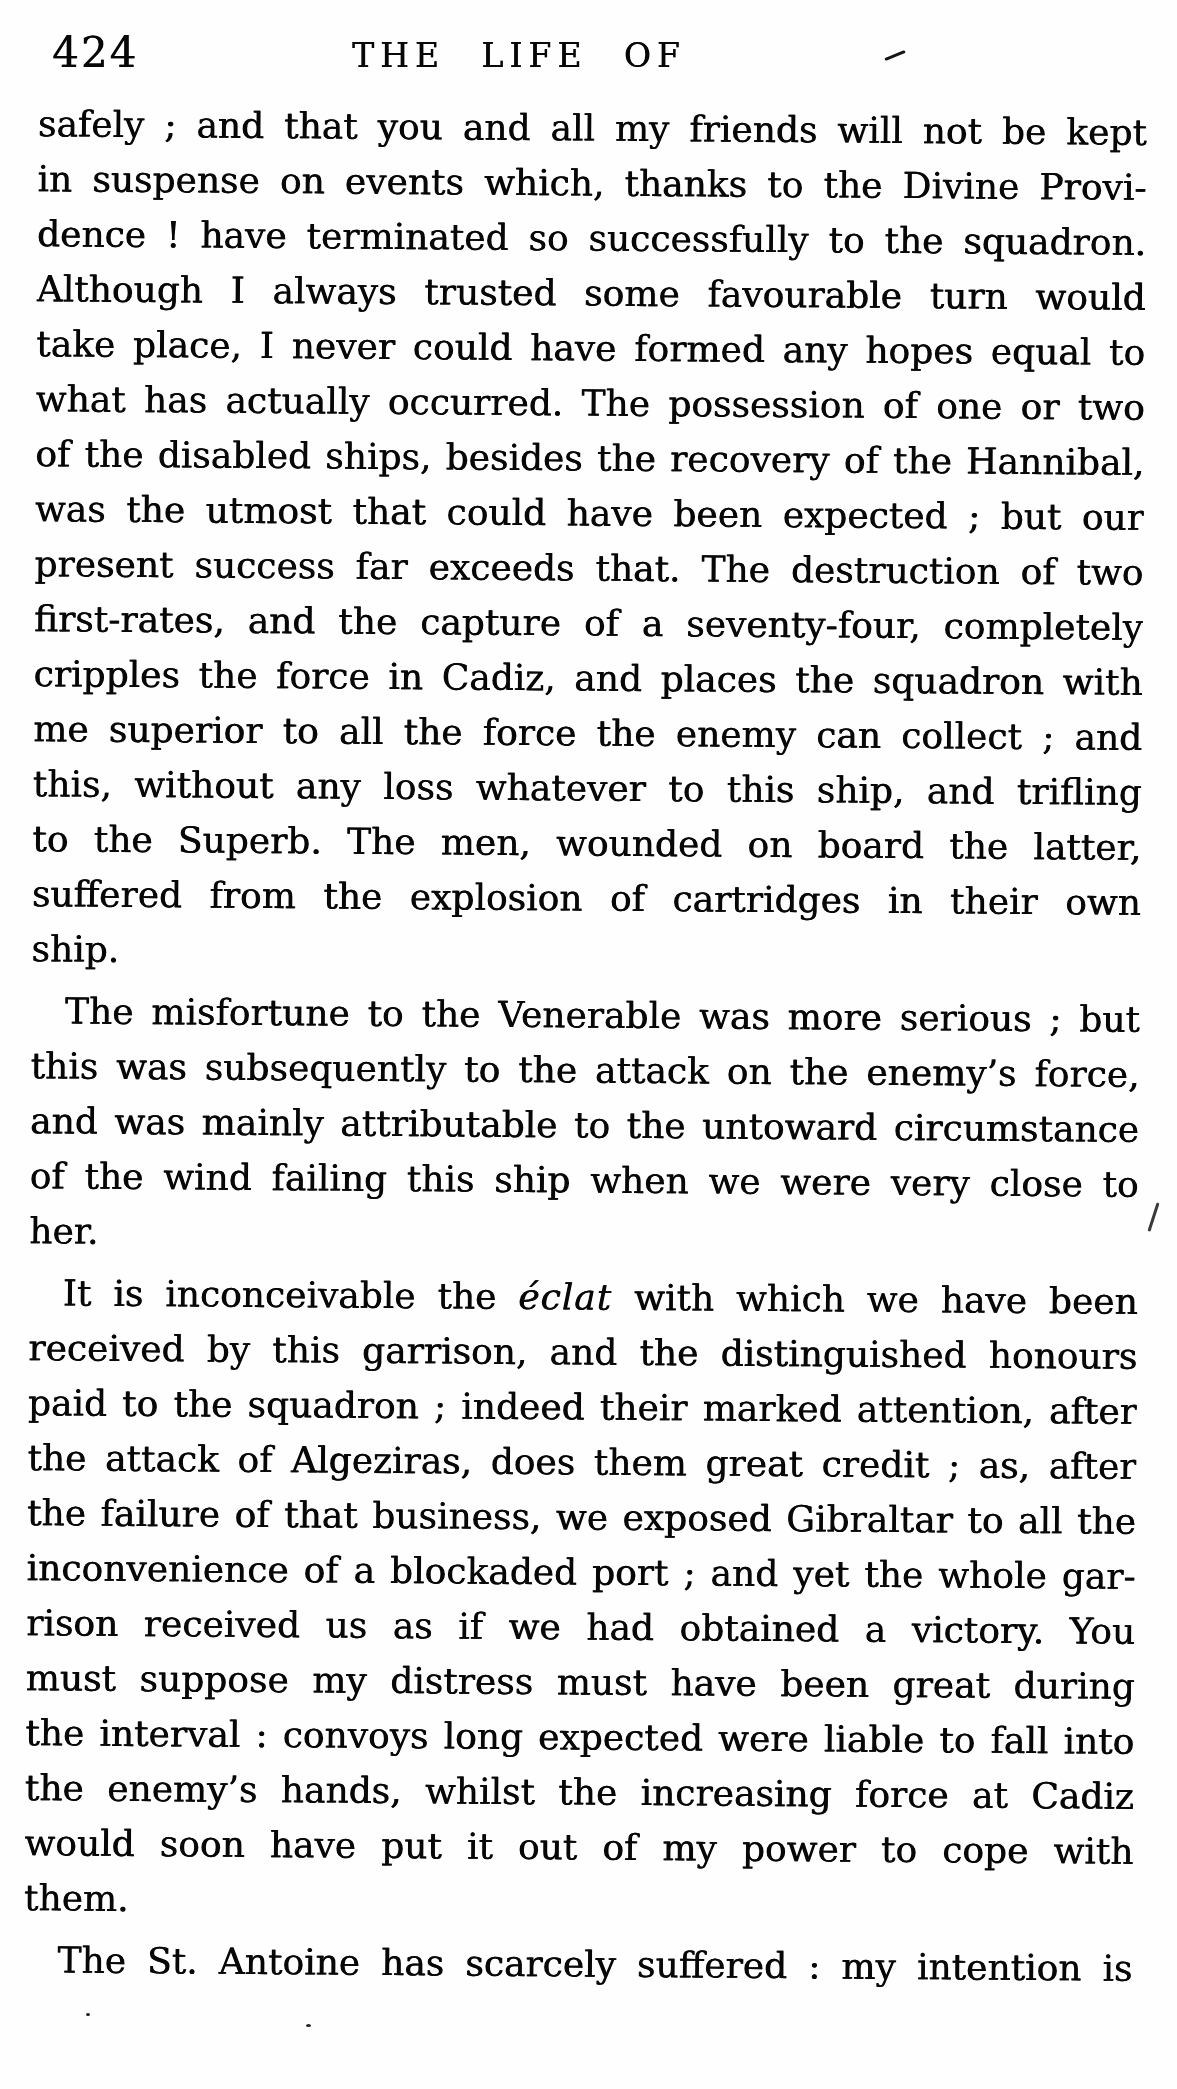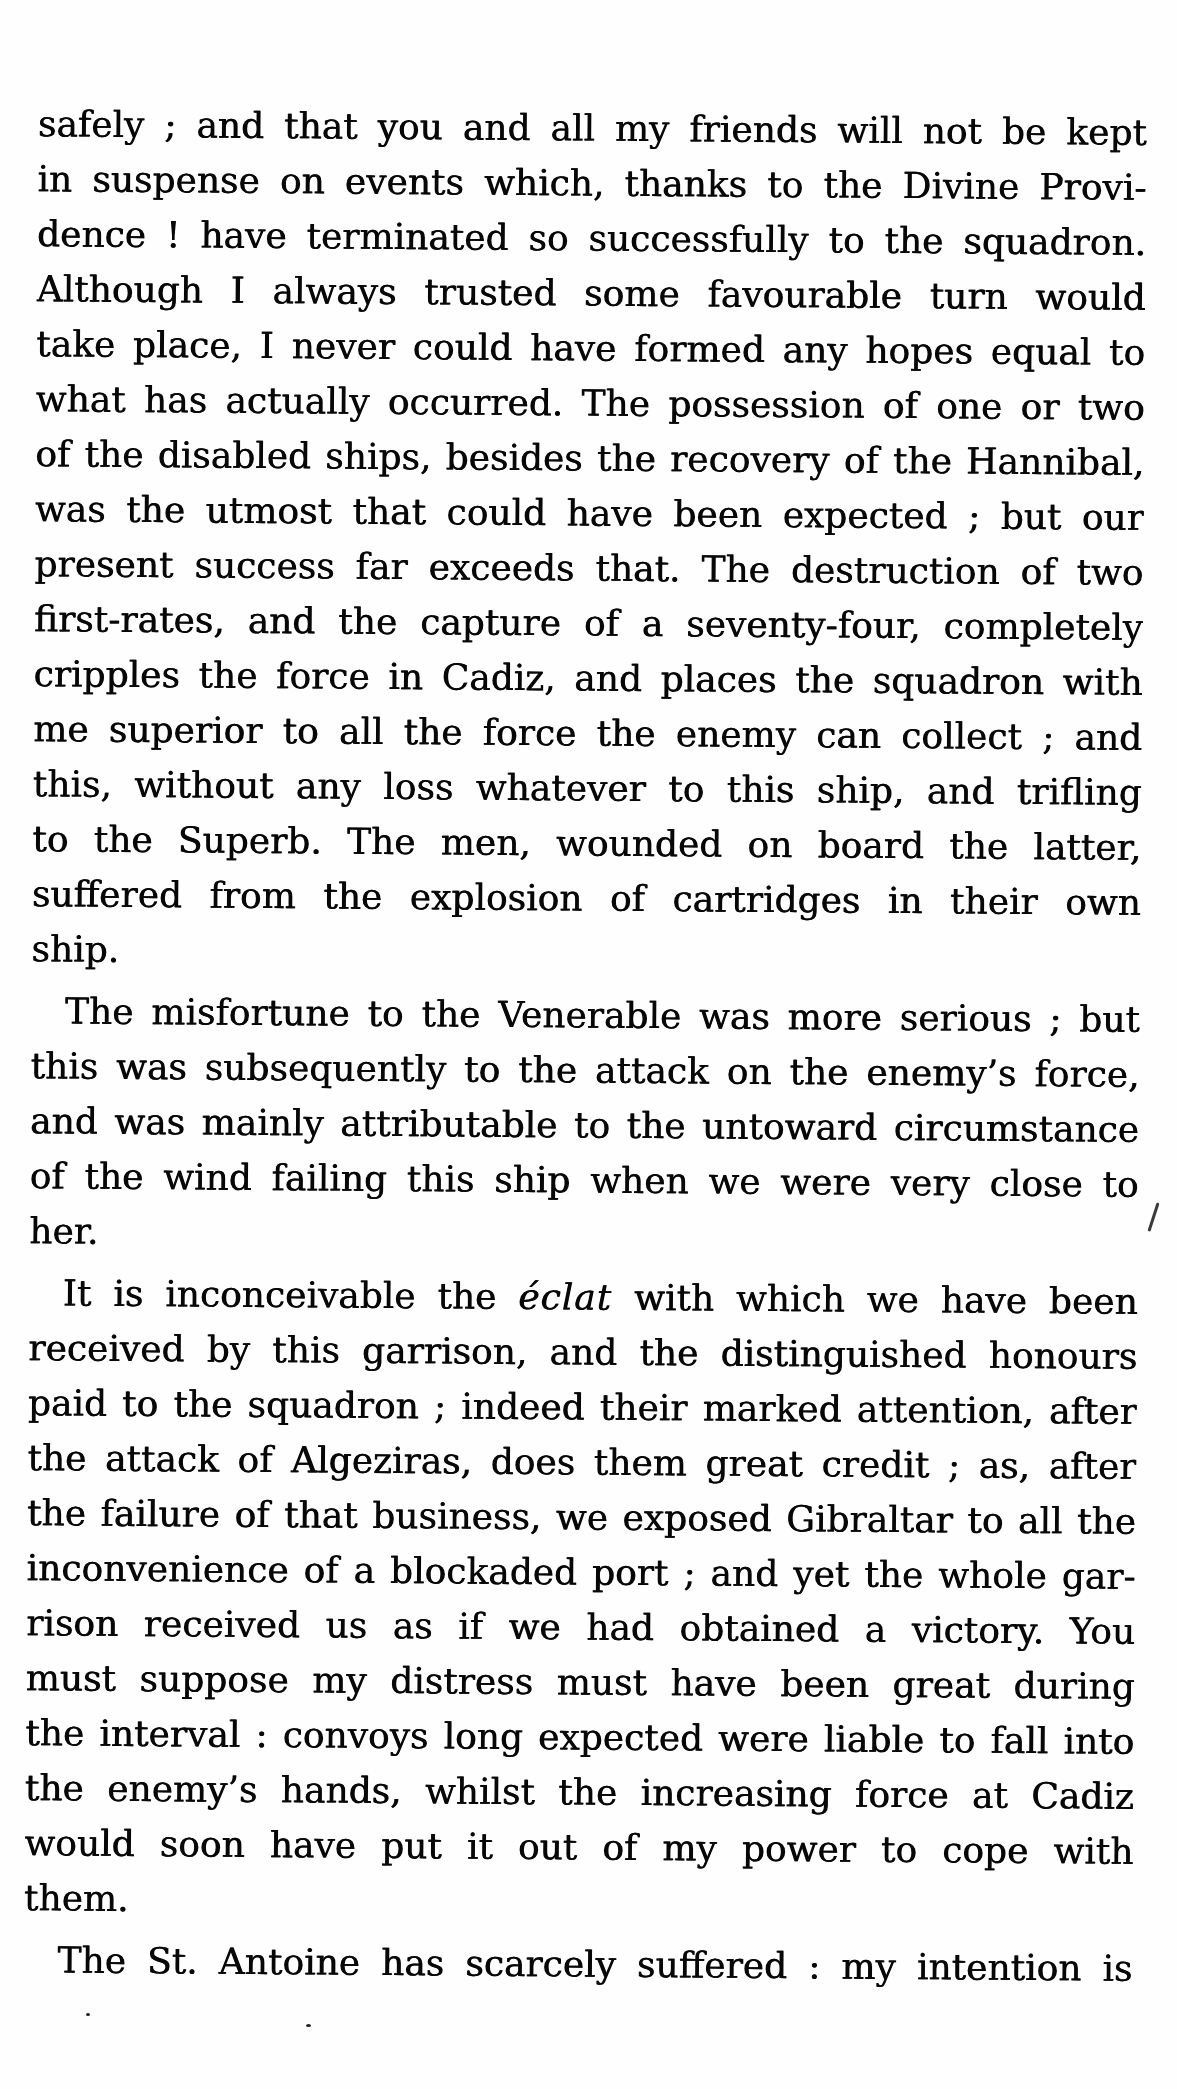--- a/index.html
+++ b/index.html
@@ -101,20 +101,25 @@
   .line i {
     font-style: italic;
     letter-spacing: 1px;
   }
 </style>
 </head>
 <body>
 
 <div class="page">
 
+  <div class="page-header">
+    <span class="page-number">424</span>
+    <span class="running-title">THE LIFE OF</span>
+    <span class="mark-slash"></span>
+  </div>
 
   <main class="text-body" id="body-container">
       <div class="paragraph">
         <div class="line">safely ; and that you and all my friends will not be kept</div>
         <div class="line">in suspense on events which, thanks to the Divine Provi-</div>
         <div class="line">dence !  have terminated so successfully to the squadron.</div>
         <div class="line">Although I always trusted some favourable turn would</div>
         <div class="line">take place, I never could have formed any hopes equal to</div>
         <div class="line">what has actually occurred.   The possession of one or two</div>
         <div class="line">of the disabled ships, besides the recovery of the Hannibal,</div>

